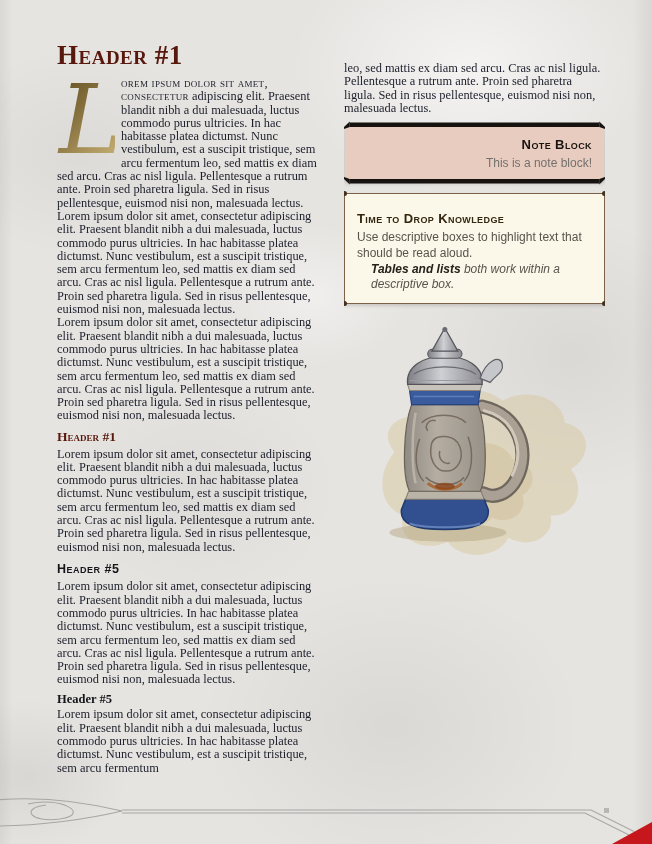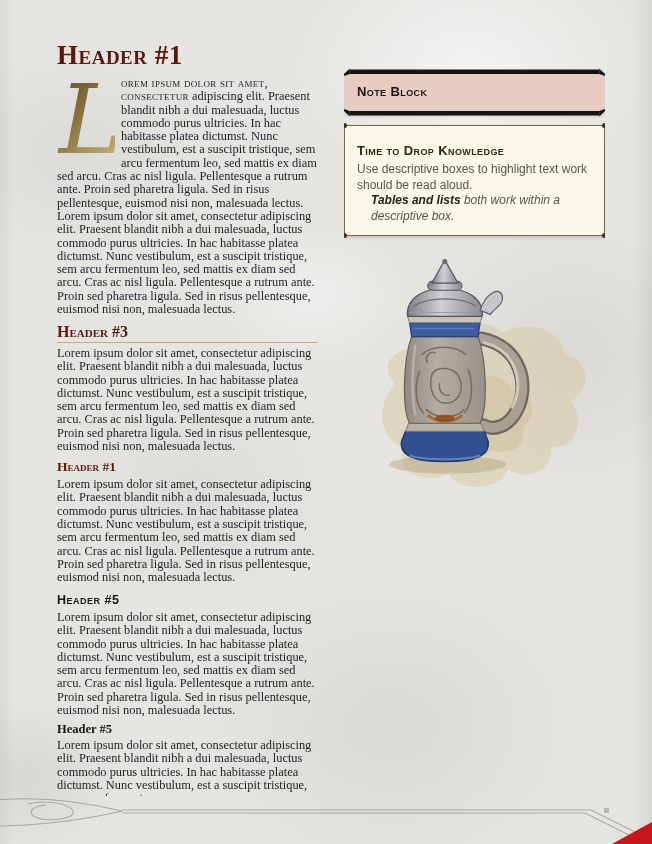--- a/index.html
+++ b/index.html
@@ -32,21 +32,21 @@
   h3{font-size:16px;line-height:1.1;margin:7px 0 4px;border-bottom:1.6px solid #c9ad6a;padding-bottom:1px;}
   h4{font-size:13.5px;line-height:1.1;margin:7px 0 3px;}
   h5{font-family:"Liberation Sans",sans-serif;font-variant:small-caps;font-weight:700;
      font-size:12.5px;line-height:1.15;margin:8px 0 4px;color:#14161a;letter-spacing:.5px;}
   h6{font-size:12.5px;line-height:1.1;margin:6px 0 2px;color:#14161a;font-weight:700;}
   .dropcap-svg{float:left;margin:2px 6px 0 0;}
   .lead-caps{font-variant:small-caps;letter-spacing:.3px;}
   .rcol-pad{padding-top:32px;}
   
   .note{position:relative;margin:11px 1px 9px;padding:11px 12px 9px;background:#e8ccc0;
-        box-shadow:0 3px 4px rgba(60,50,45,.28);}
+        box-shadow:0 3px 4px rgba(60,50,45,.28);text-align:right;}
   .note .bar{position:absolute;left:-4px;width:calc(100% + 8px);height:9px;display:block;}
   .bar-top{top:-5px;}
   .bar-bottom{bottom:-5px;transform:scaleY(-1);}
   .note h4.ntitle, .descbox h4.dtitle{
     font-family:"Liberation Sans",sans-serif;font-variant:small-caps;font-weight:700;
     font-size:13px;line-height:1.2;letter-spacing:.4px;margin:0 0 3px;border:none;padding:0;}
   .note h4.ntitle{color:#1a1410;}
   .note p{font-family:"Liberation Sans",sans-serif;font-size:12px;line-height:1.25;color:#73706d;}
   
   .descbox{position:relative;margin:13px 0 0;padding:17px 12px 10px;background:#fbf7e9;
@@ -79,56 +79,57 @@
             <stop offset=".5" stop-color="#8a7440"></stop>
             <stop offset="1" stop-color="#c6af74"></stop>
           </linearGradient>
         </defs>
         <text x="2" y="74" font-family="DejaVu Serif, serif" font-style="italic" font-size="96" fill="url(#goldgrad)">L</text>
       </svg><span class="lead-caps">orem ipsum dolor sit amet, consectetur</span><span> adipiscing elit. Praesent blandit nibh a dui malesuada, luctus commodo purus ultricies. In hac habitasse platea dictumst. Nunc vestibulum, est a suscipit tristique, sem arcu fermentum leo, sed mattis ex diam sed arcu. Cras ac nisl ligula. Pellentesque a rutrum ante. Proin sed pharetra ligula. Sed in risus pellentesque, euismod nisi non, malesuada lectus.</span>
     </p>
 
     <p>Lorem ipsum dolor sit amet, consectetur adipiscing elit. Praesent blandit nibh a dui malesuada, luctus commodo purus ultricies. In hac habitasse platea dictumst. Nunc vestibulum, est a suscipit tristique, sem arcu fermentum leo, sed mattis ex diam sed arcu. Cras ac nisl ligula. Pellentesque a rutrum ante. Proin sed pharetra ligula. Sed in risus pellentesque, euismod nisi non, malesuada lectus.</p>
 
-    <h3>Header #3</h3>
     <p>Lorem ipsum dolor sit amet, consectetur adipiscing elit. Praesent blandit nibh a dui malesuada, luctus commodo purus ultricies. In hac habitasse platea dictumst. Nunc vestibulum, est a suscipit tristique, sem arcu fermentum leo, sed mattis ex diam sed arcu. Cras ac nisl ligula. Pellentesque a rutrum ante. Proin sed pharetra ligula. Sed in risus pellentesque, euismod nisi non, malesuada lectus.</p>
 
     <h4>Header #1</h4>
     <p>Lorem ipsum dolor sit amet, consectetur adipiscing elit. Praesent blandit nibh a dui malesuada, luctus commodo purus ultricies. In hac habitasse platea dictumst. Nunc vestibulum, est a suscipit tristique, sem arcu fermentum leo, sed mattis ex diam sed arcu. Cras ac nisl ligula. Pellentesque a rutrum ante. Proin sed pharetra ligula. Sed in risus pellentesque, euismod nisi non, malesuada lectus.</p>
 
     <h5>Header #5</h5>
     <p>Lorem ipsum dolor sit amet, consectetur adipiscing elit. Praesent blandit nibh a dui malesuada, luctus commodo purus ultricies. In hac habitasse platea dictumst. Nunc vestibulum, est a suscipit tristique, sem arcu fermentum leo, sed mattis ex diam sed arcu. Cras ac nisl ligula. Pellentesque a rutrum ante. Proin sed pharetra ligula. Sed in risus pellentesque, euismod nisi non, malesuada lectus.</p>
 
     <h6>Header #5</h6>
     <p>Lorem ipsum dolor sit amet, consectetur adipiscing elit. Praesent blandit nibh a dui malesuada, luctus commodo purus ultricies. In hac habitasse platea dictumst. Nunc vestibulum, est a suscipit tristique, sem arcu fermentum</p>
   </div>
 
   <div class="col rcol-pad">
+    <p>leo, sed mattis ex diam sed arcu. Cras ac nisl ligula. Pellentesque a rutrum ante. Proin sed pharetra ligula. Sed in risus pellentesque, euismod nisi non, malesuada lectus.</p>
 
     <div class="note">
       <svg class="bar bar-top" viewBox="0 0 275 9" preserveAspectRatio="none">
         <rect x="9" y="1.5" width="257" height="4.5" fill="#151210"></rect>
         <polygon points="0,9 9,0.5 9,6" fill="#151210"></polygon>
         <polygon points="275,9 266,0.5 266,6" fill="#151210"></polygon>
       </svg>
       <h4 class="ntitle">Note Block</h4>
+      <p>This is a note block!</p>
       <svg class="bar bar-bottom" viewBox="0 0 275 9" preserveAspectRatio="none">
         <rect x="9" y="1.5" width="257" height="4.5" fill="#151210"></rect>
         <polygon points="0,9 9,0.5 9,6" fill="#151210"></polygon>
         <polygon points="275,9 266,0.5 266,6" fill="#151210"></polygon>
       </svg>
     </div>
 
     <div class="descbox">
       <span class="dot tl"></span>
       <span class="dot tr"></span>
       <span class="dot bl"></span>
       <span class="dot br"></span>
       <h4 class="dtitle">Time to Drop Knowledge</h4>
-      <p>Use descriptive boxes to highlight text work should be read aloud.</p>
+      <p>Use descriptive boxes to highlight text that should be read aloud.</p>
       <p class="indent"><b>Tables and lists</b><span> both work within a descriptive box.</span></p>
     </div>
 
     <div class="figure-wrap">
       <svg width="252" height="262" viewBox="0 0 250 260">
         <defs>
           <linearGradient id="pew" x1="0" y1="0" x2="1" y2="0">
             <stop offset="0" stop-color="#7e7e84"></stop>
             <stop offset=".45" stop-color="#cfd0d4"></stop>
             <stop offset="1" stop-color="#8a8a90"></stop>

